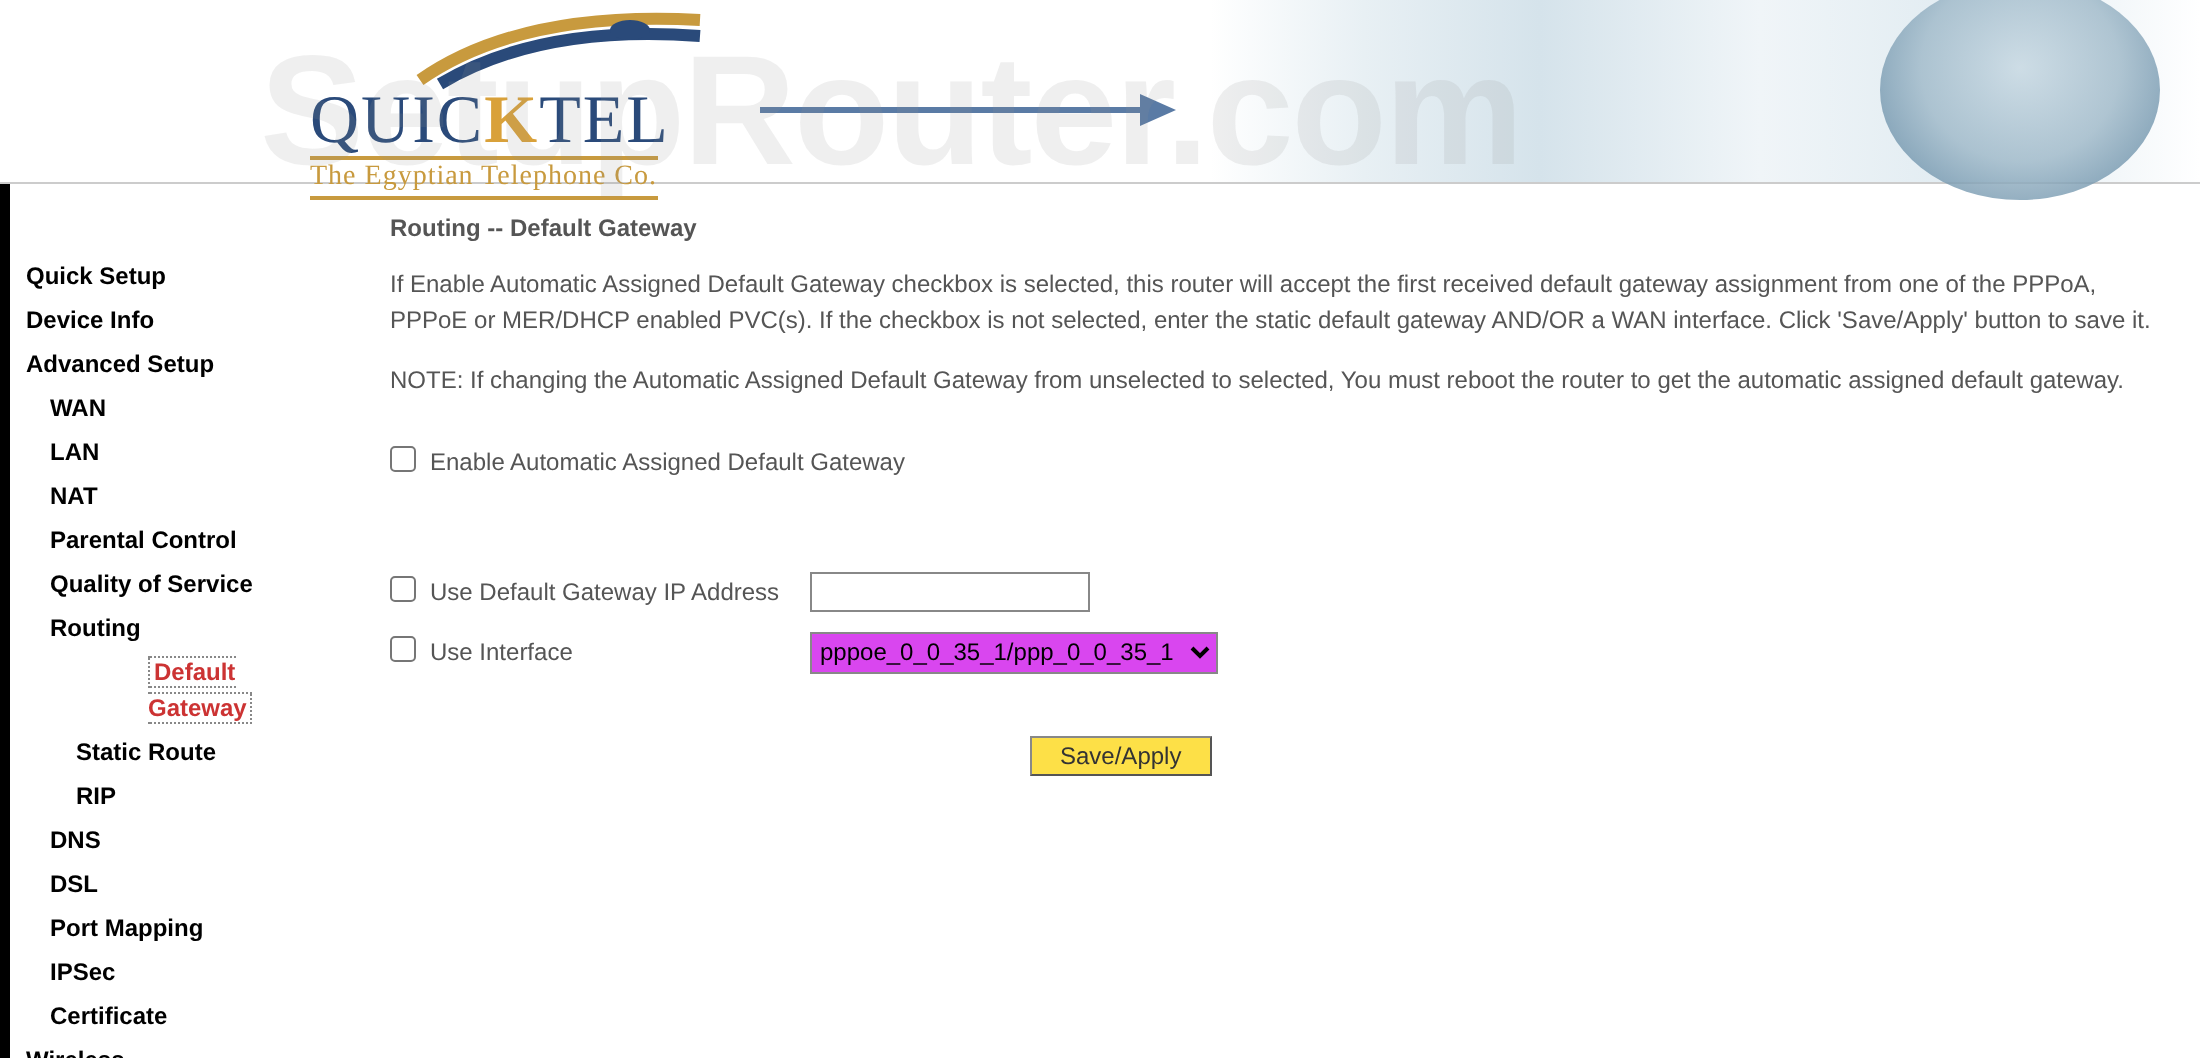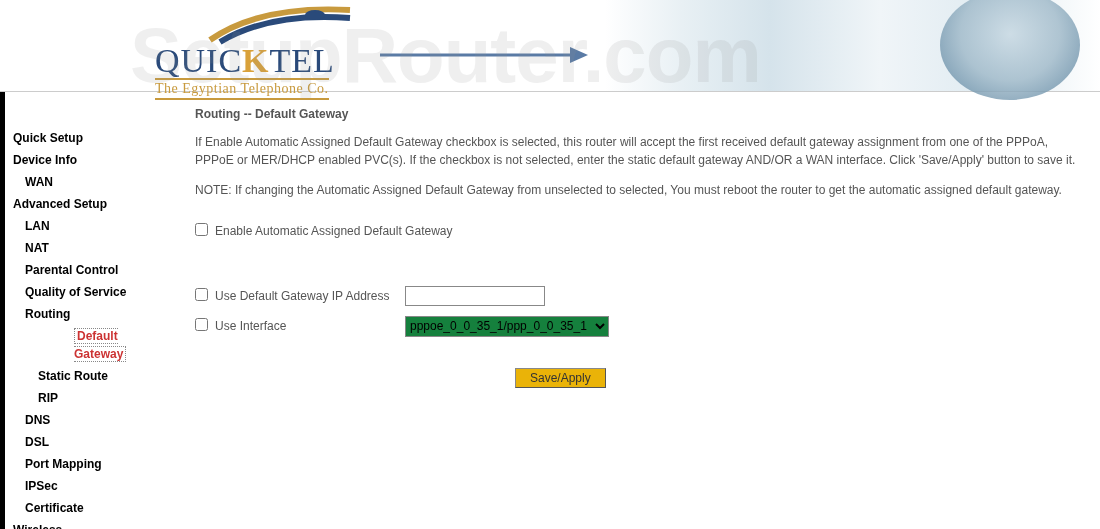--- a/index.html
+++ b/index.html
@@ -137,29 +137,29 @@
       height: 20px;
       border: 1px solid #888;
       padding: 0 2px;
       font-size: 12px;
     }
     .form-row select {
       width: 204px;
       height: 21px;
       border: 1px solid #888;
       font-size: 12px;
-      background: #15803d;
+      background: #d946ef;
     }
     .gap { height: 35px; }
     .btn-row {
       margin-top: 30px;
       padding-left: 320px;
     }
     .btn {
-      background: #eab308;
+      background: #fde047;
       border: 1px solid #888;
       border-right-color: #555;
       border-bottom-color: #555;
       padding: 2px 14px;
       font-size: 12px;
       color: #333;
       cursor: pointer;
       font-family: Verdana, Arial, sans-serif;
     }
     input[type="checkbox"] {
@@ -192,22 +192,22 @@
     </svg>
   </div>
   <div class="globe"></div>
   <div class="watermark">SetupRouter.com</div>
 </div>
 
 <div class="content-wrap">
   <div class="sidebar">
     <div class="item lvl0"><span>Quick Setup</span></div>
     <div class="item lvl0"><span>Device Info</span></div>
+    <div class="item lvl0"><span>Advanced Setup</span></div>
     <div class="item lvl1"><span>WAN</span></div>
-    <div class="item lvl0"><span>Advanced Setup</span></div>
     <div class="item lvl1"><span>LAN</span></div>
     <div class="item lvl1"><span>NAT</span></div>
     <div class="item lvl1"><span>Parental Control</span></div>
     <div class="item lvl1"><span>Quality of Service</span></div>
     <div class="item lvl1"><span>Routing</span></div>
     <div class="item lvl2 selected"><span>Default Gateway</span></div>
     <div class="item lvl2"><span>Static Route</span></div>
     <div class="item lvl2"><span>RIP</span></div>
     <div class="item lvl1"><span>DNS</span></div>
     <div class="item lvl1"><span>DSL</span></div>

